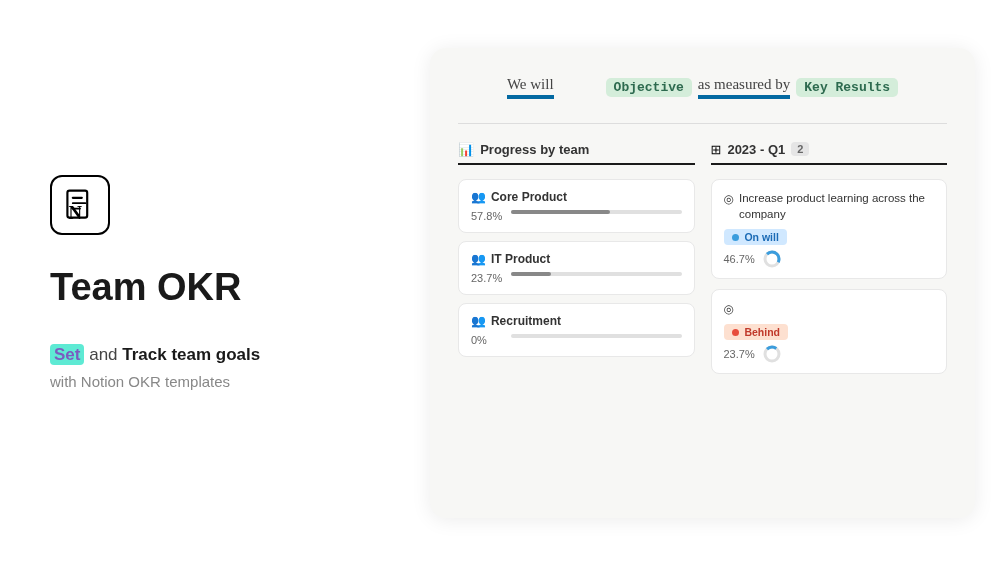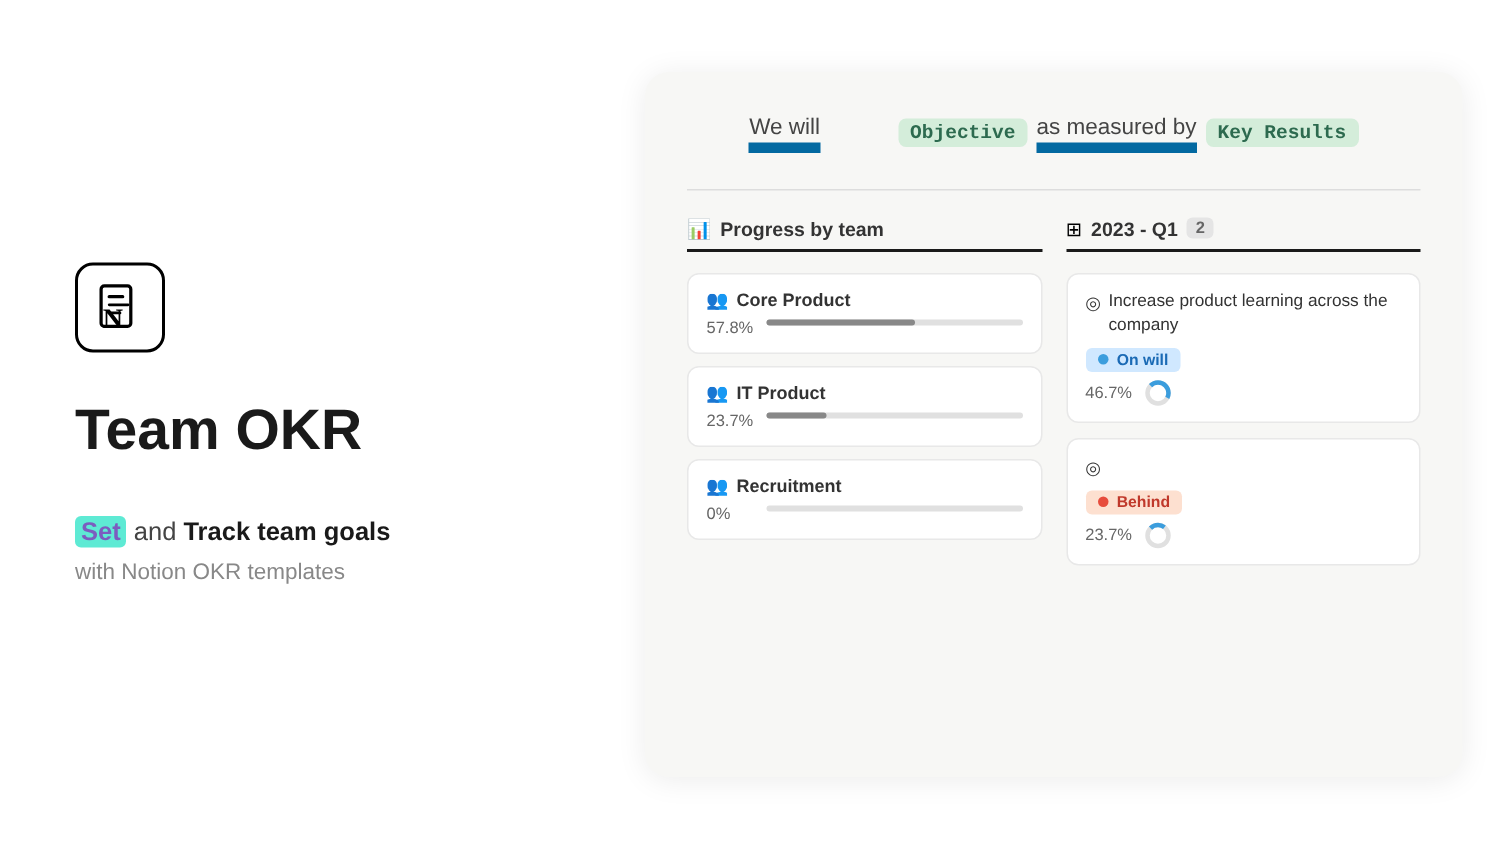--- a/index.html
+++ b/index.html
@@ -118,22 +118,23 @@
       background: #d4edda;
       color: #2d6a4f;
       border-radius: 5px;
       padding: 2px 8px;
       font-size: 13px;
       font-family: 'Courier New', monospace;
       font-weight: 600;
     }
 
     .okr-formula .formula-underline {
-      border-bottom: 7px solid #0369a1;
+      border-bottom: 4px solid #0369a1;
       padding-bottom: 2px;
+      font-family: Liberation Serif, serif;
     }
 
     .card-divider {
       border: none;
       border-top: 1px solid #ddd;
       margin: 0 0 18px 0;
     }
 
     .card-content {
       display: flex;

